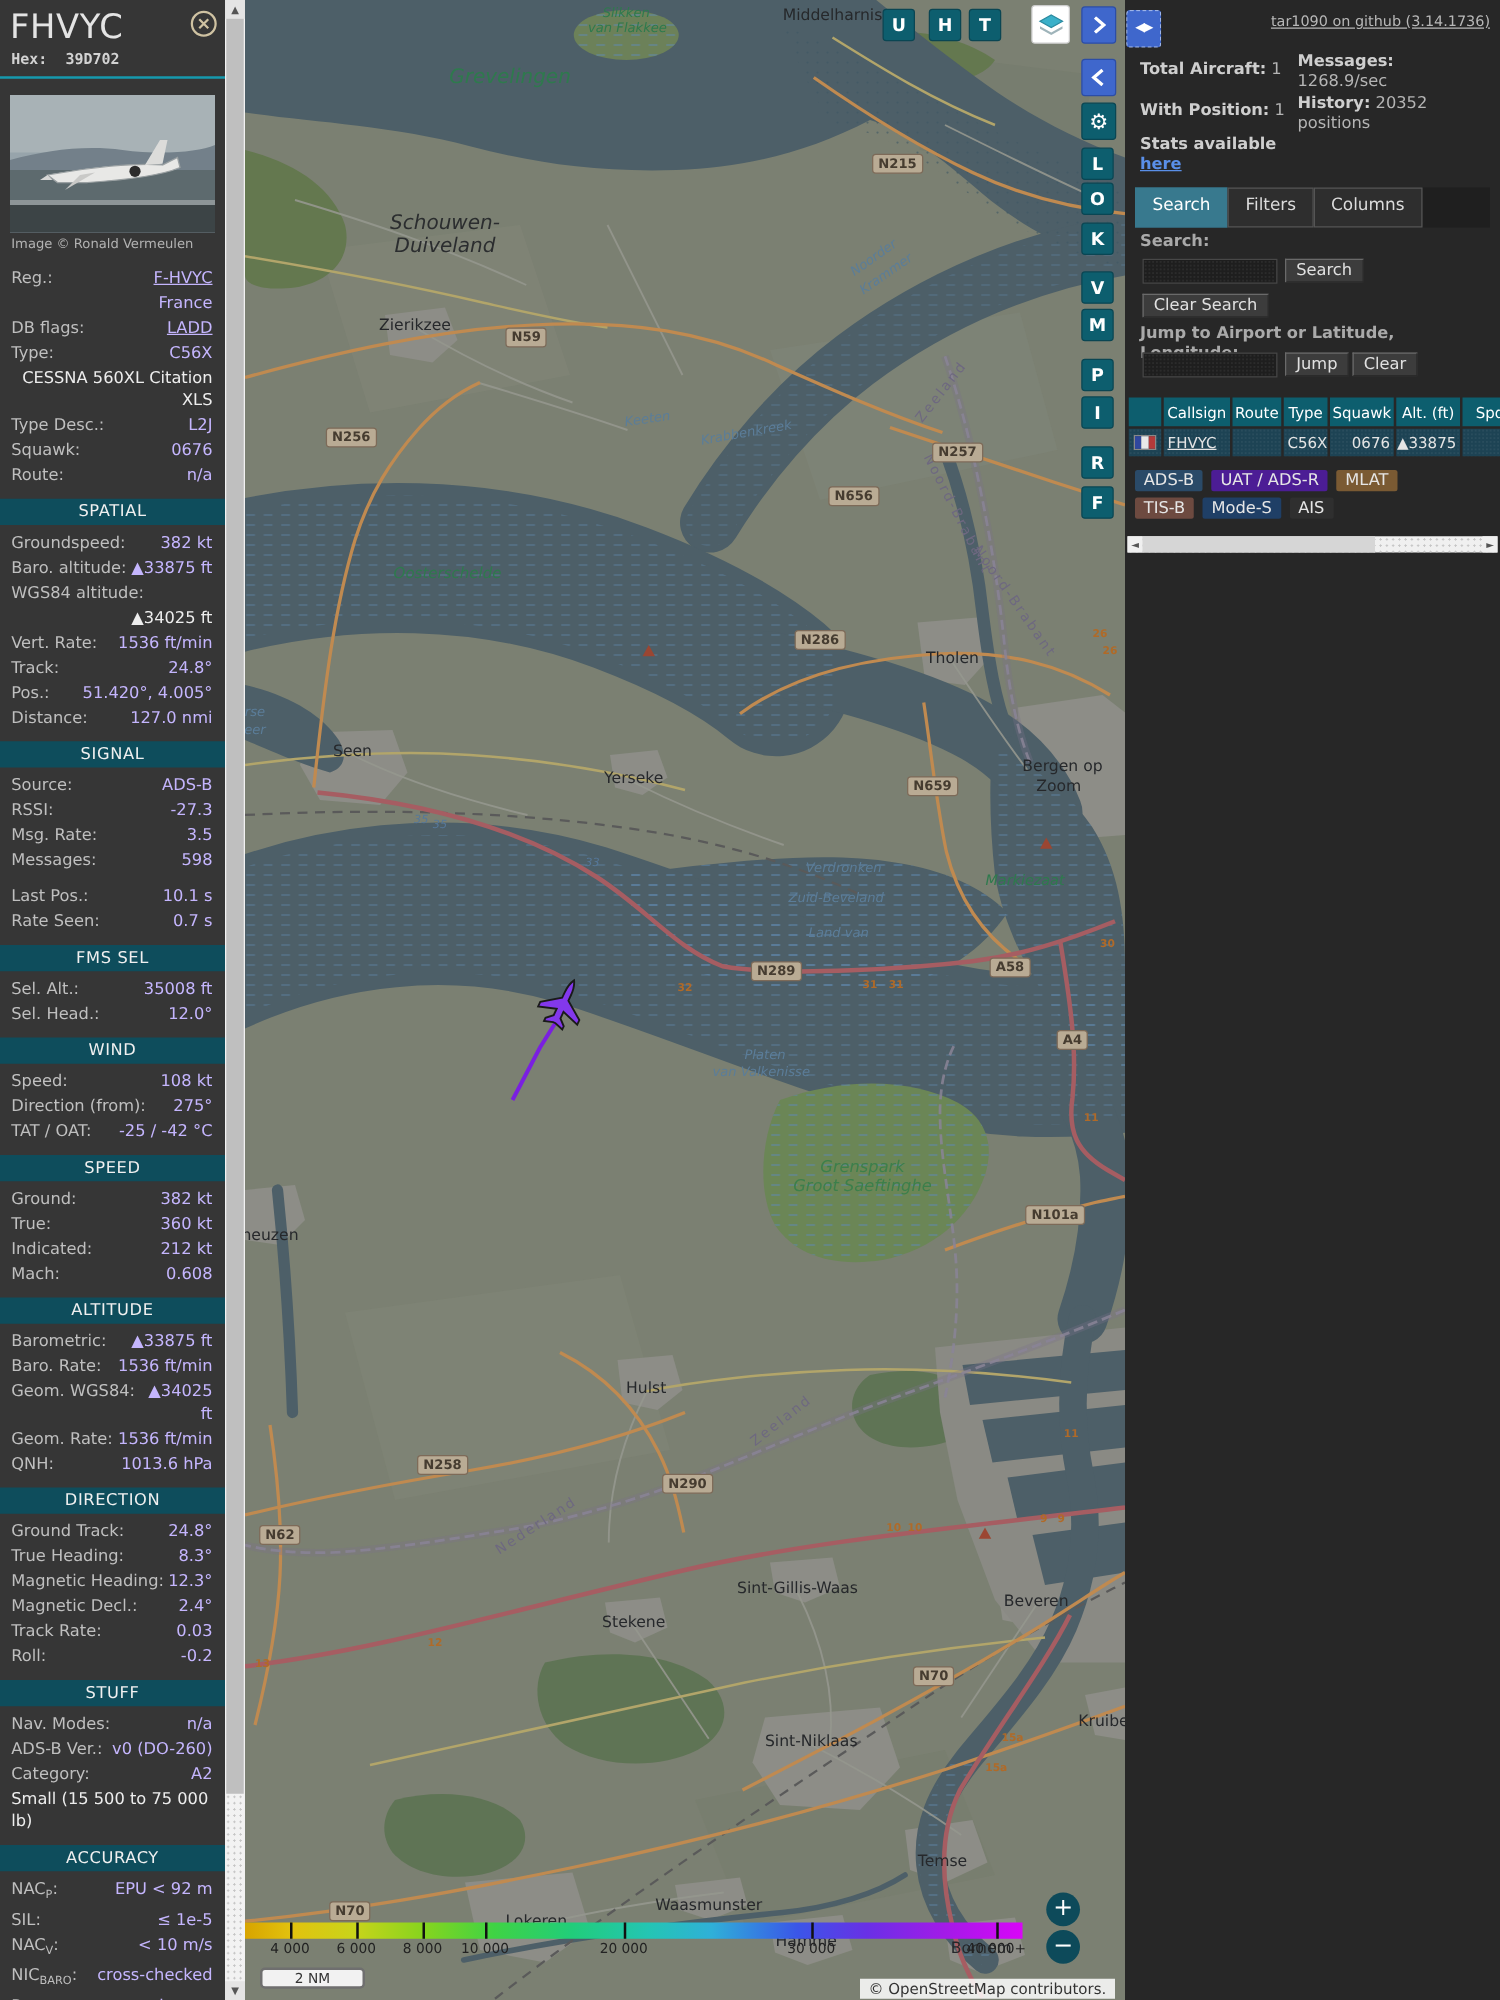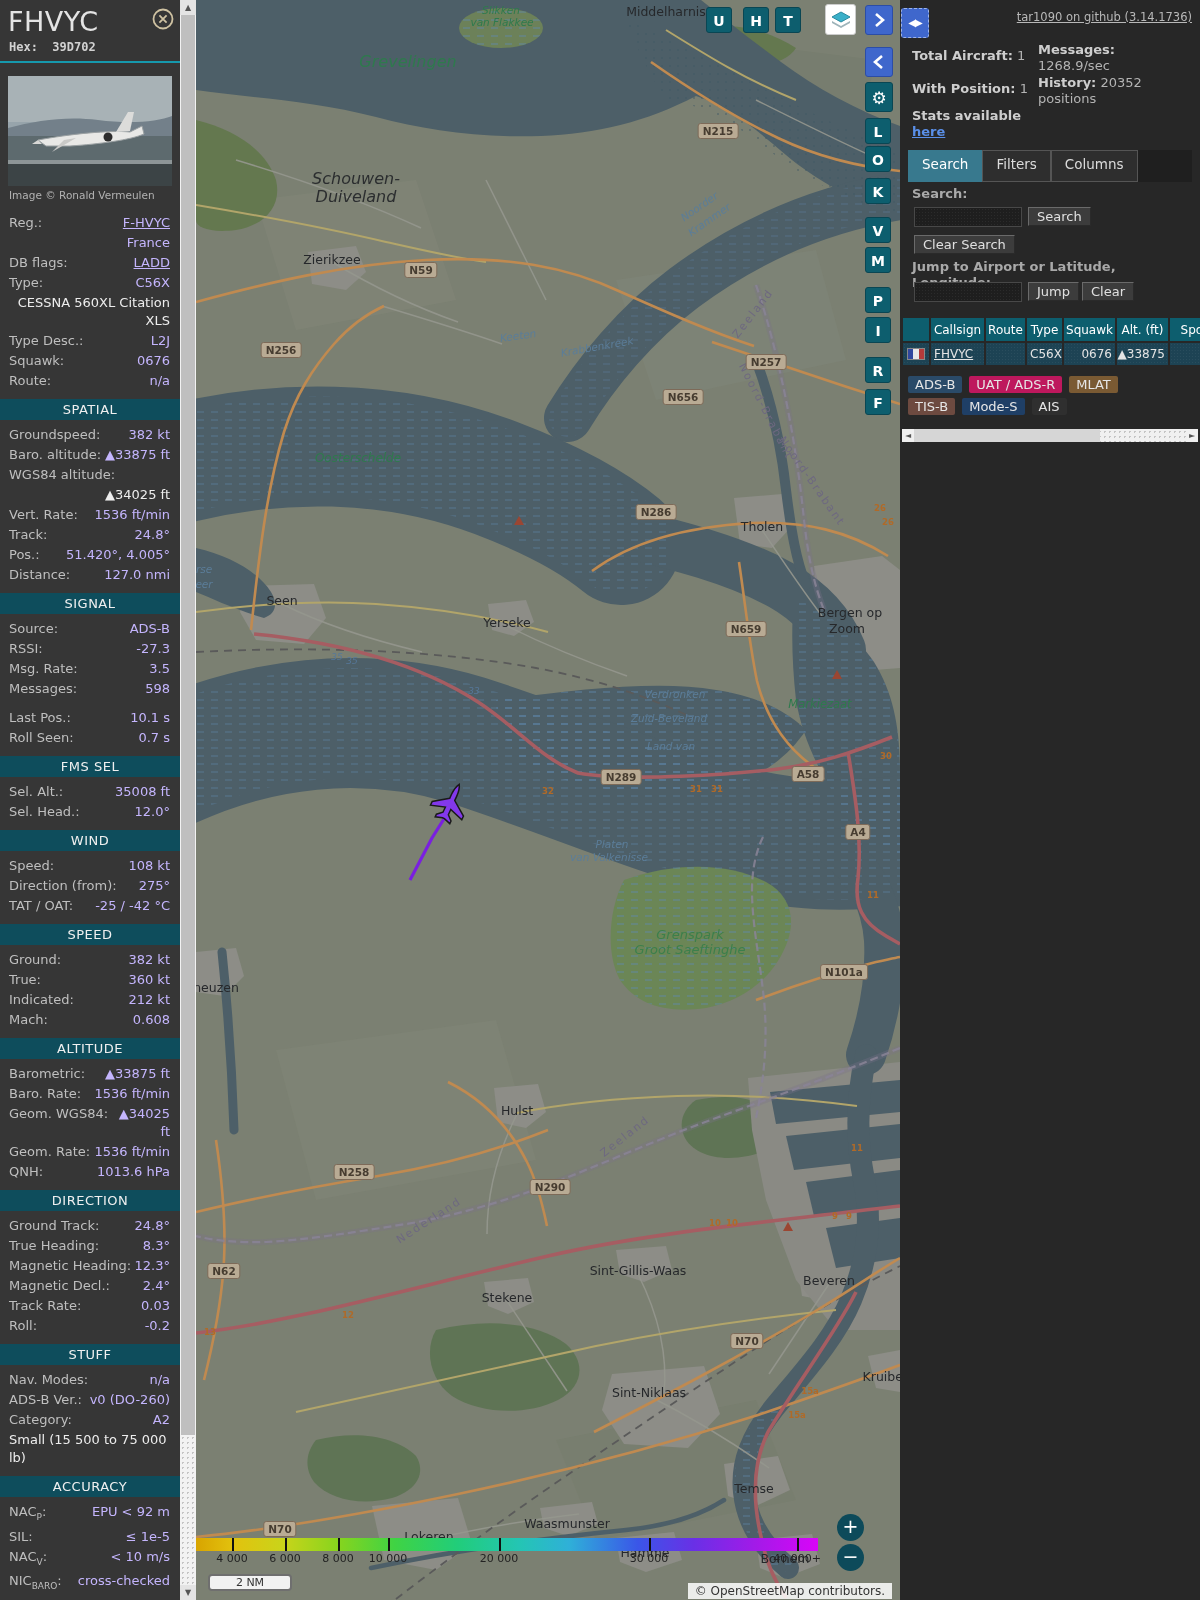--- a/index.html
+++ b/index.html
@@ -233,21 +233,21 @@
       </div>
       <div class="sb-row">
         <span class="lab">Messages:</span>
         <span class="val">598</span>
       </div>
       <div class="sb-row gap">
         <span class="lab">Last Pos.:</span>
         <span class="val">10.1 s</span>
       </div>
       <div class="sb-row">
-        <span class="lab">Roll Seen:</span>
+        <span class="lab">Rate Seen:</span>
         <span class="val">0.7 s</span>
       </div>
       <div class="sb-sec">FMS SEL</div>
       <div class="sb-row">
         <span class="lab">Sel. Alt.:</span>
         <span class="val">35008 ft</span>
       </div>
       <div class="sb-row">
         <span class="lab">Sel. Head.:</span>
         <span class="val">12.0°</span>
@@ -597,21 +597,21 @@
       <div class="shield" style="left: 570px; top: 362px;">N257</div>
       <div class="shield" style="left: 487px; top: 397px;">N656</div>
       <div class="shield" style="left: 460px; top: 512px;">N286</div>
       <div class="shield" style="left: 550px; top: 629px;">N659</div>
       <div class="shield" style="left: 425px; top: 777px;">N289</div>
       <div class="shield" style="left: 612px; top: 774px;">A58</div>
       <div class="shield" style="left: 662px; top: 832px;">A4</div>
       <div class="shield" style="left: 648px; top: 972px;">N101a</div>
       <div class="shield" style="left: 158px; top: 1172px;">N258</div>
       <div class="shield" style="left: 338px; top: 1187px; margin-left: 16px;">N290</div>
-      <div class="shield" style="left: 28px; top: 1271px; text-align: center;">N62</div>
+      <div class="shield" style="left: 28px; top: 1228px; text-align: center;">N62</div>
       <div class="shield" style="left: 551px; top: 1341px;">N70</div>
       <div class="shield" style="left: 84px; top: 1529px;">N70</div>
     </div>
 
 <div id="map-top-buttons">
       <div class="map-btn" style="left: 510px; top: 7px;">U</div>
       <div class="map-btn" style="left: 547px; top: 7px;">H</div>
       <div class="map-btn" style="left: 579px; top: 7px;">T</div>
     </div>
 <div id="btn-layers" style="left:629px;top:4px">
@@ -731,21 +731,21 @@
         </div>
         <div class="tcell" style="width: 39px;"></div>
         <div class="tcell left" style="width: 35px;">C56X</div>
         <div class="tcell right" style="width: 51px;">0676</div>
         <div class="tcell right" style="width: 51px;">▲33875</div>
         <div class="tcell" style="width: 44px;"></div>
       </div>
     </div>
   <div id="pn-badges">
       <span class="chip" style="background: rgb(42, 74, 104);">ADS-B</span>
-      <span class="chip" style="background: #be185d;">UAT / ADS-R</span>
+      <span class="chip" style="background: #4c1d95;">UAT / ADS-R</span>
       <span class="chip" style="background: rgb(122, 90, 51);">MLAT</span>
       <span class="chip" style="background: rgb(109, 74, 64);">TIS-B</span>
       <span class="chip" style="background: rgb(31, 63, 102);">Mode-S</span>
       <span class="chip" style="background: rgb(47, 47, 47);">AIS</span>
     </div>
 
   <div id="pn-hscroll">
     <div class="h-arrow" style="left:0">◄</div>
     <div id="pn-hthumb"></div>
     <div class="h-arrow" style="right:0">►</div>

